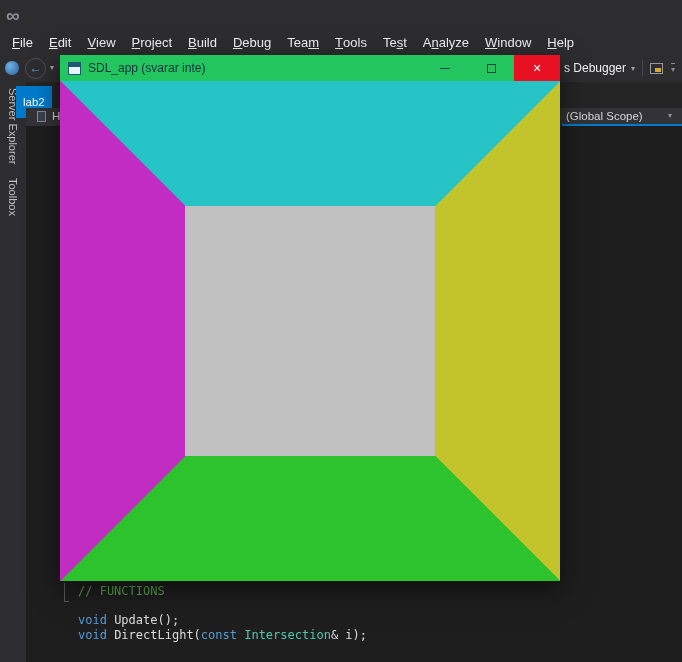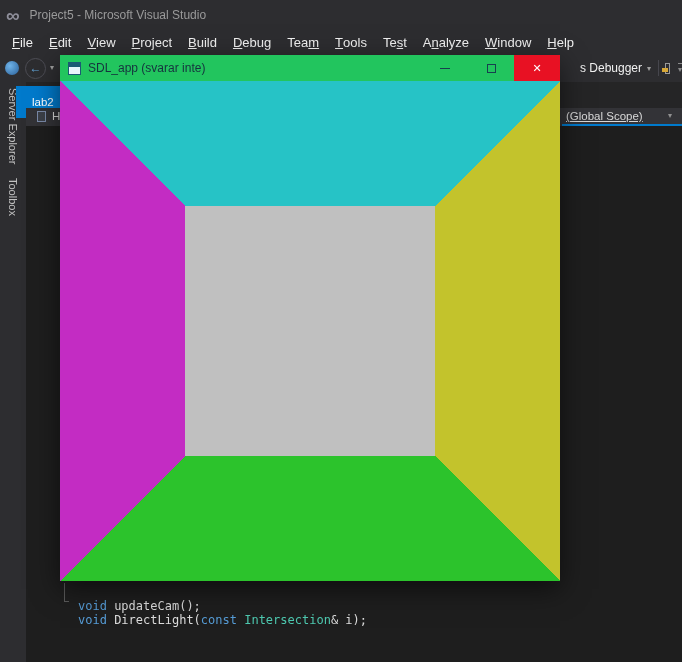--- a/index.html
+++ b/index.html
@@ -16,39 +16,39 @@
 
   #menu-bar{left:0;top:30px;width:682px;height:24px;background:#2d2d30;display:flex;align-items:stretch;padding-left:4px;box-sizing:border-box;}
   .menu-item{display:flex;align-items:center;padding:0 8px;color:#f1f1f1;font-size:13px;white-space:pre;}
   .menu-item u{text-decoration:underline;}
 
   #toolbar{left:0;top:54px;width:682px;height:28px;background:#2d2d30;}
   #tb-icon1{left:5px;top:7px;width:14px;height:14px;border-radius:50%;background:radial-gradient(circle at 35% 35%,#6fb3e8,#2a6099);}
   #back-btn{left:25px;top:4px;width:19px;height:19px;border-radius:50%;border:1px solid #4d4d55;color:#63a7dd;font-size:12px;line-height:19px;text-align:center;}
   #tb-chevron{left:50px;top:10px;color:#a0a0a0;font-size:8px;line-height:8px;}
   #tb-right{left:560px;top:54px;width:122px;height:28px;display:flex;align-items:center;}
-  #debugger-label{color:#f1f1f1;font-size:12px;margin-left:20px;white-space:nowrap;}
+  #debugger-label{color:#f1f1f1;font-size:12px;margin-left:4px;white-space:nowrap;}
   #tb-right .chev{color:#a0a0a0;font-size:8px;margin-left:5px;}
   .tb-sep{width:1px;height:16px;background:#46464d;margin:0 7px;}
   #tb-window-icon{width:13px;height:11px;border:1px solid #9a9a9a;background:#2d2d30;position:relative;box-sizing:border-box;}
   #tb-window-icon i{position:absolute;right:1px;bottom:1px;width:6px;height:4px;background:#d8a838;}
   #tb-overflow{margin-left:8px;color:#8a8a8a;font-size:8px;border-top:1px solid #8a8a8a;padding-top:2px;line-height:8px;}
 
   
   #side-strip{left:0;top:82px;width:26px;height:580px;background:#2d2d30;display:flex;flex-direction:column;align-items:center;}
   .side-tab{writing-mode:vertical-rl;color:#c2c2c2;font-size:11px;margin-top:6px;white-space:nowrap;}
   .side-tab + .side-tab{margin-top:14px;}
 
   
   #tab-strip{left:26px;top:82px;width:656px;height:26px;background:#252526;}
-  #doc-tab{left:16px;top:86px;height:32px;background:#007acc;color:#ffffff;font-size:11.5px;display:flex;align-items:center;padding:0 16px;}
+  #doc-tab{left:16px;top:86px;height:32px;background:#007acc;color:#ffffff;font-size:11.5px;display:flex;align-items:center;padding:0 7px;}
   #nav-bar{left:26px;top:108px;width:656px;height:18px;background:#333337;}
   #nav-file-icon{left:37px;top:111px;width:9px;height:11px;border:1px solid #7a8aa8;background:#3c4048;box-sizing:border-box;}
   #nav-left-text{left:52px;top:110px;color:#d8d8d8;font-size:11.5px;}
-  #scope-text{left:566px;top:110px;color:#d8d8d8;font-size:11.5px;white-space:nowrap;text-decoration:underline;}
+  #scope-text{left:566px;top:110px;color:#d8d8d8;font-size:11.5px;white-space:nowrap;}
   #nav-chevron{left:668px;top:112px;color:#909090;font-size:8px;line-height:8px;}
   #accent-line{left:562px;top:124px;width:120px;height:2px;background:#007acc;}
 
   #editor-body{left:26px;top:126px;width:656px;height:536px;background:#1e1e1e;}
   #outline-line{left:64px;top:583px;width:1px;height:18px;background:#5a5a5a;}
   #outline-tick{left:64px;top:601px;width:5px;height:1px;background:#5a5a5a;}
   #code-area{left:78px;top:584px;font-family:"DejaVu Sans Mono",monospace;font-size:12px;}
   .code-line{height:14.7px;line-height:14.7px;white-space:pre;}
   .tok-comment{color:#57a64a;}
   .tok-kw{color:#569cd6;}
@@ -66,21 +66,20 @@
   #sdl-min i{display:block;width:10px;height:1px;background:#17404f;}
   #sdl-max i{display:block;width:9px;height:9px;border:1px solid #17404f;box-sizing:border-box;}
   #sdl-close{background:#e81123;color:#ffffff;font-size:11px;}
   #sdl-canvas{display:block;width:500px;height:500px;background:#ffffff;}
 </style>
 </head>
 <body>
 
 <div class="abs" id="vs-titlebar">
   <span id="vs-logo">∞</span>
-  <span id="window-title">Project5 - Microsoft Visual Studio</span>
 </div>
 
 <div class="abs" id="menu-bar">
     <div class="menu-item"><u>F</u>ile</div>
     <div class="menu-item"><u>E</u>dit</div>
     <div class="menu-item"><u>V</u>iew</div>
     <div class="menu-item"><u>P</u>roject</div>
     <div class="menu-item"><u>B</u>uild</div>
     <div class="menu-item"><u>D</u>ebug</div>
     <div class="menu-item">Tea<u>m</u></div>
@@ -118,22 +117,23 @@
 <span class="abs" id="nav-file-icon"></span>
 <span class="abs" id="nav-left-text">H</span>
 <span class="abs" id="scope-text">(Global Scope)</span>
 <span class="abs" id="nav-chevron">▾</span>
 <div class="abs" id="accent-line"></div>
 
 <div class="abs" id="editor-body"></div>
 <div class="abs" id="outline-line"></div>
 <div class="abs" id="outline-tick"></div>
 <div class="abs" id="code-area">
+    <div class="code-line"><span class="tok-comment">// FUNCTIONS</span></div>
     <div class="code-line">&nbsp;</div>
-    <div class="code-line"><span class="tok-kw">void</span><span class="tok-plain"> updateCam();</span></div>
+    <div class="code-line"><span class="tok-kw">void</span><span class="tok-plain"> Update();</span></div>
     <div class="code-line"><span class="tok-kw">void</span><span class="tok-plain"> DirectLight(</span><span class="tok-kw">const</span><span class="tok-type"> Intersection</span><span class="tok-plain">&amp; i);</span></div>
   </div>
 
 <div class="abs" id="sdl">
   <div id="sdl-titlebar">
     <span id="sdl-icon">
         <span></span>
       </span>
     <span id="sdl-title">SDL_app (svarar inte)</span>
     <span id="sdl-buttons">

